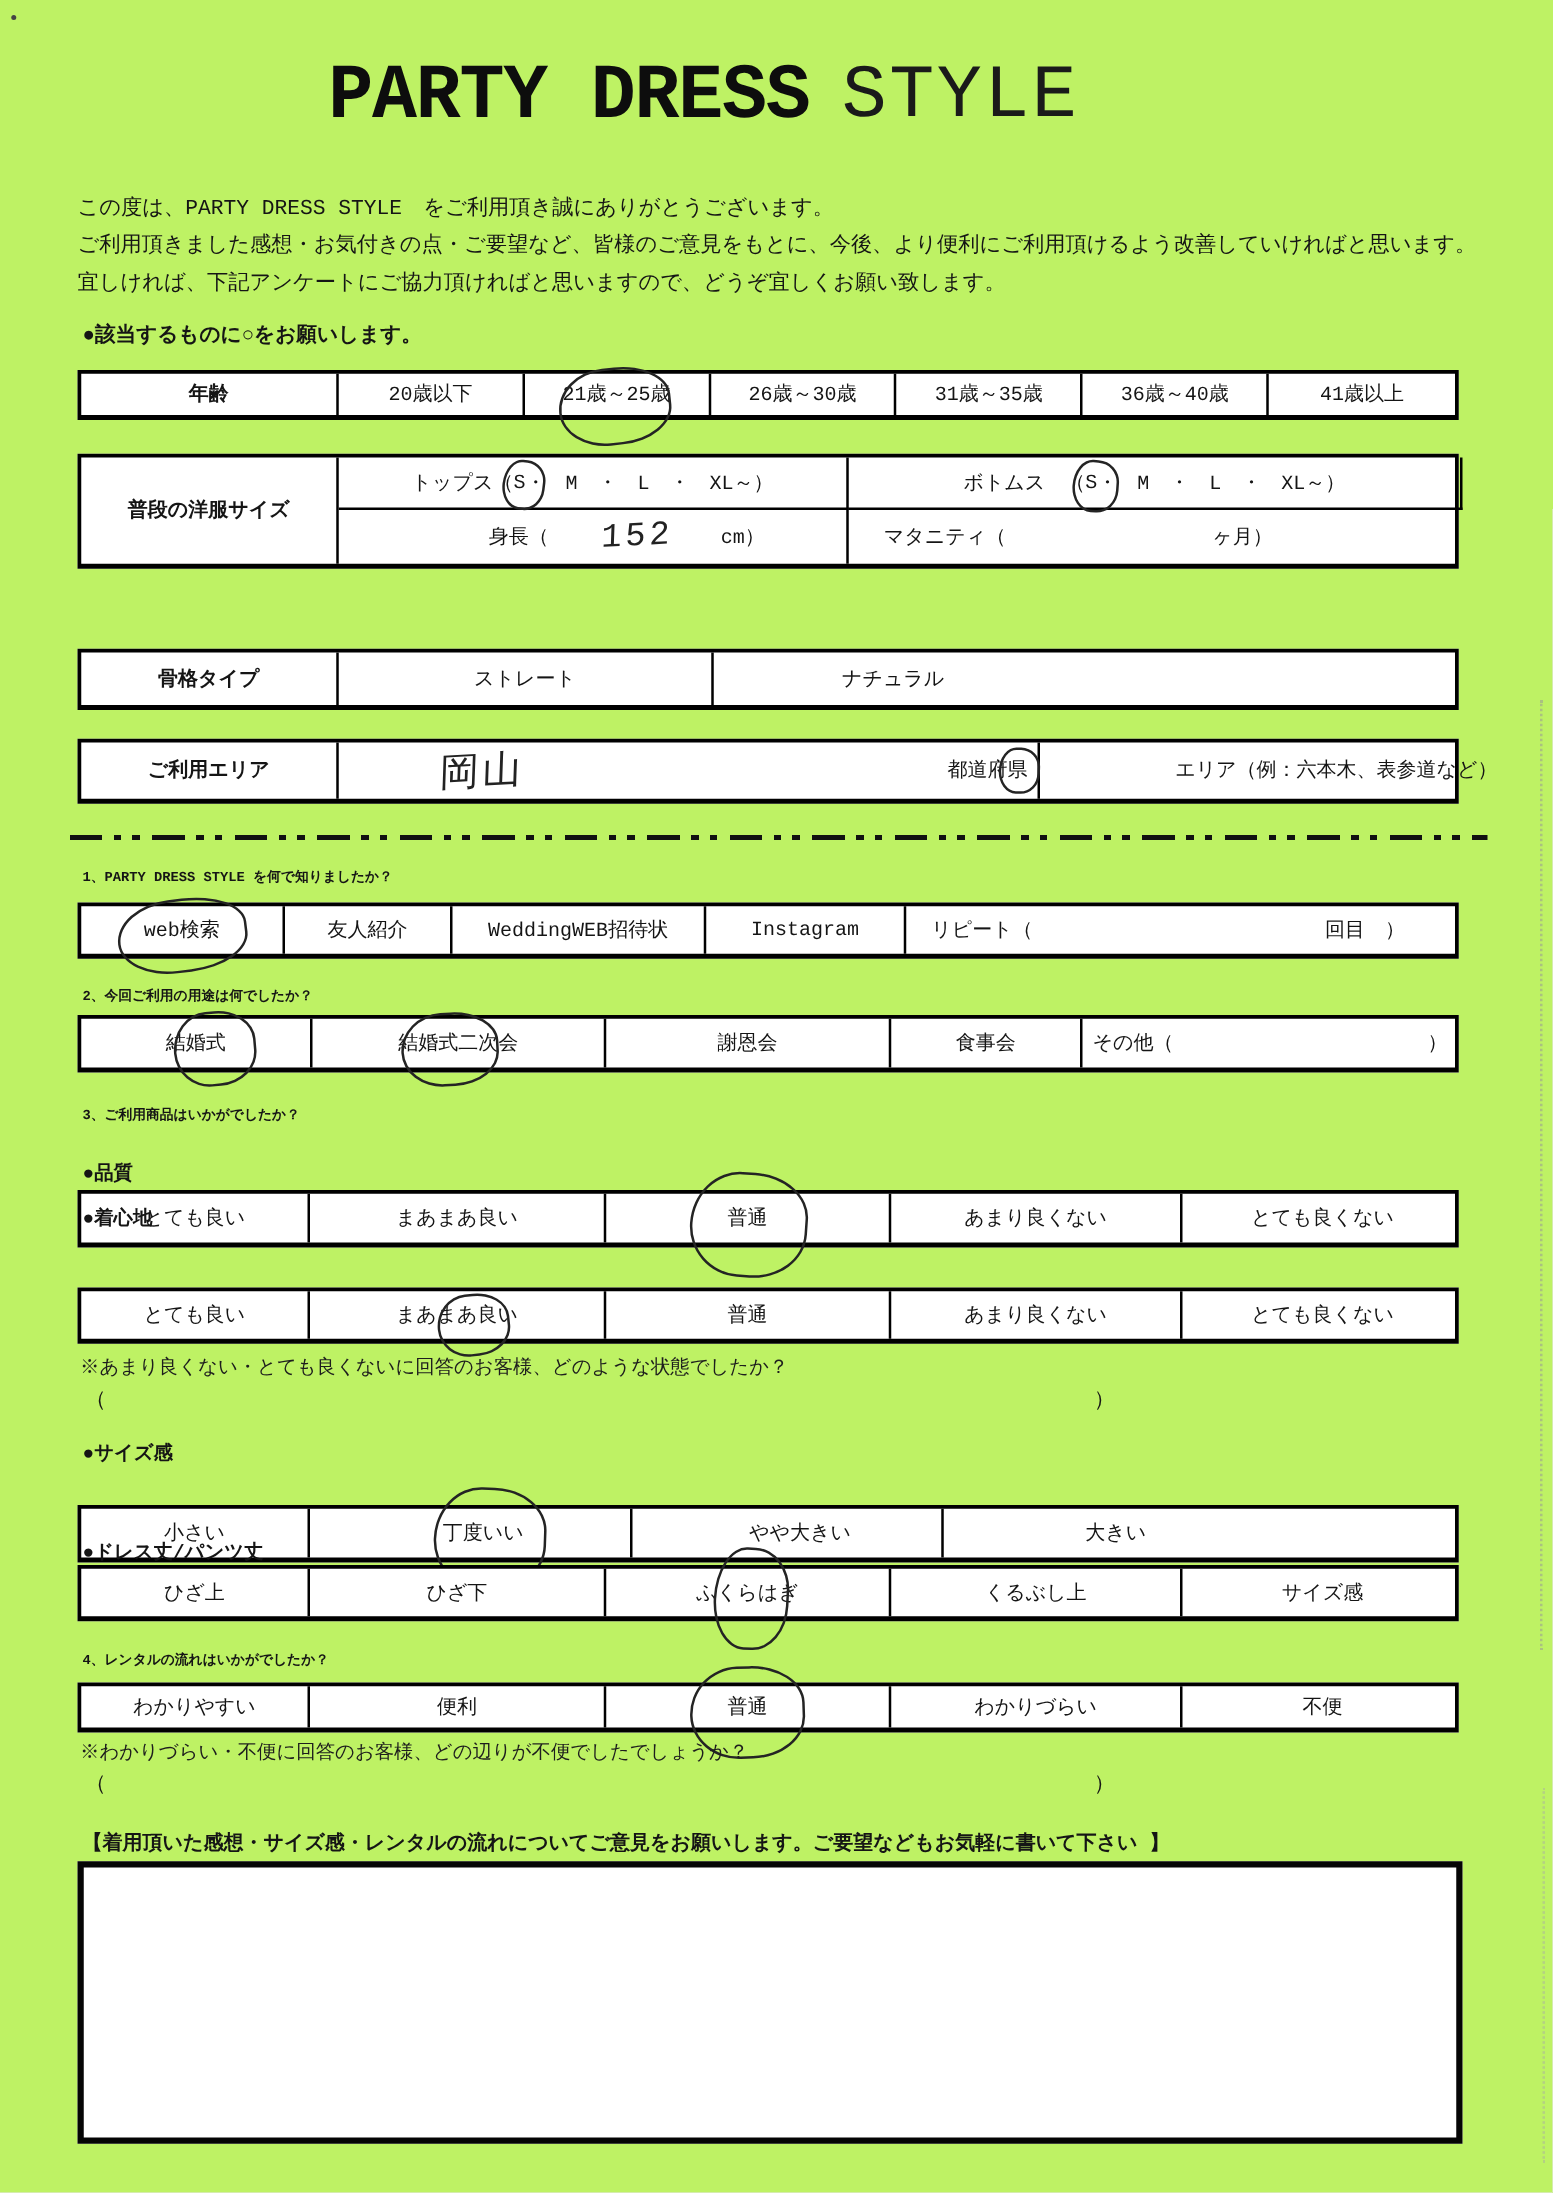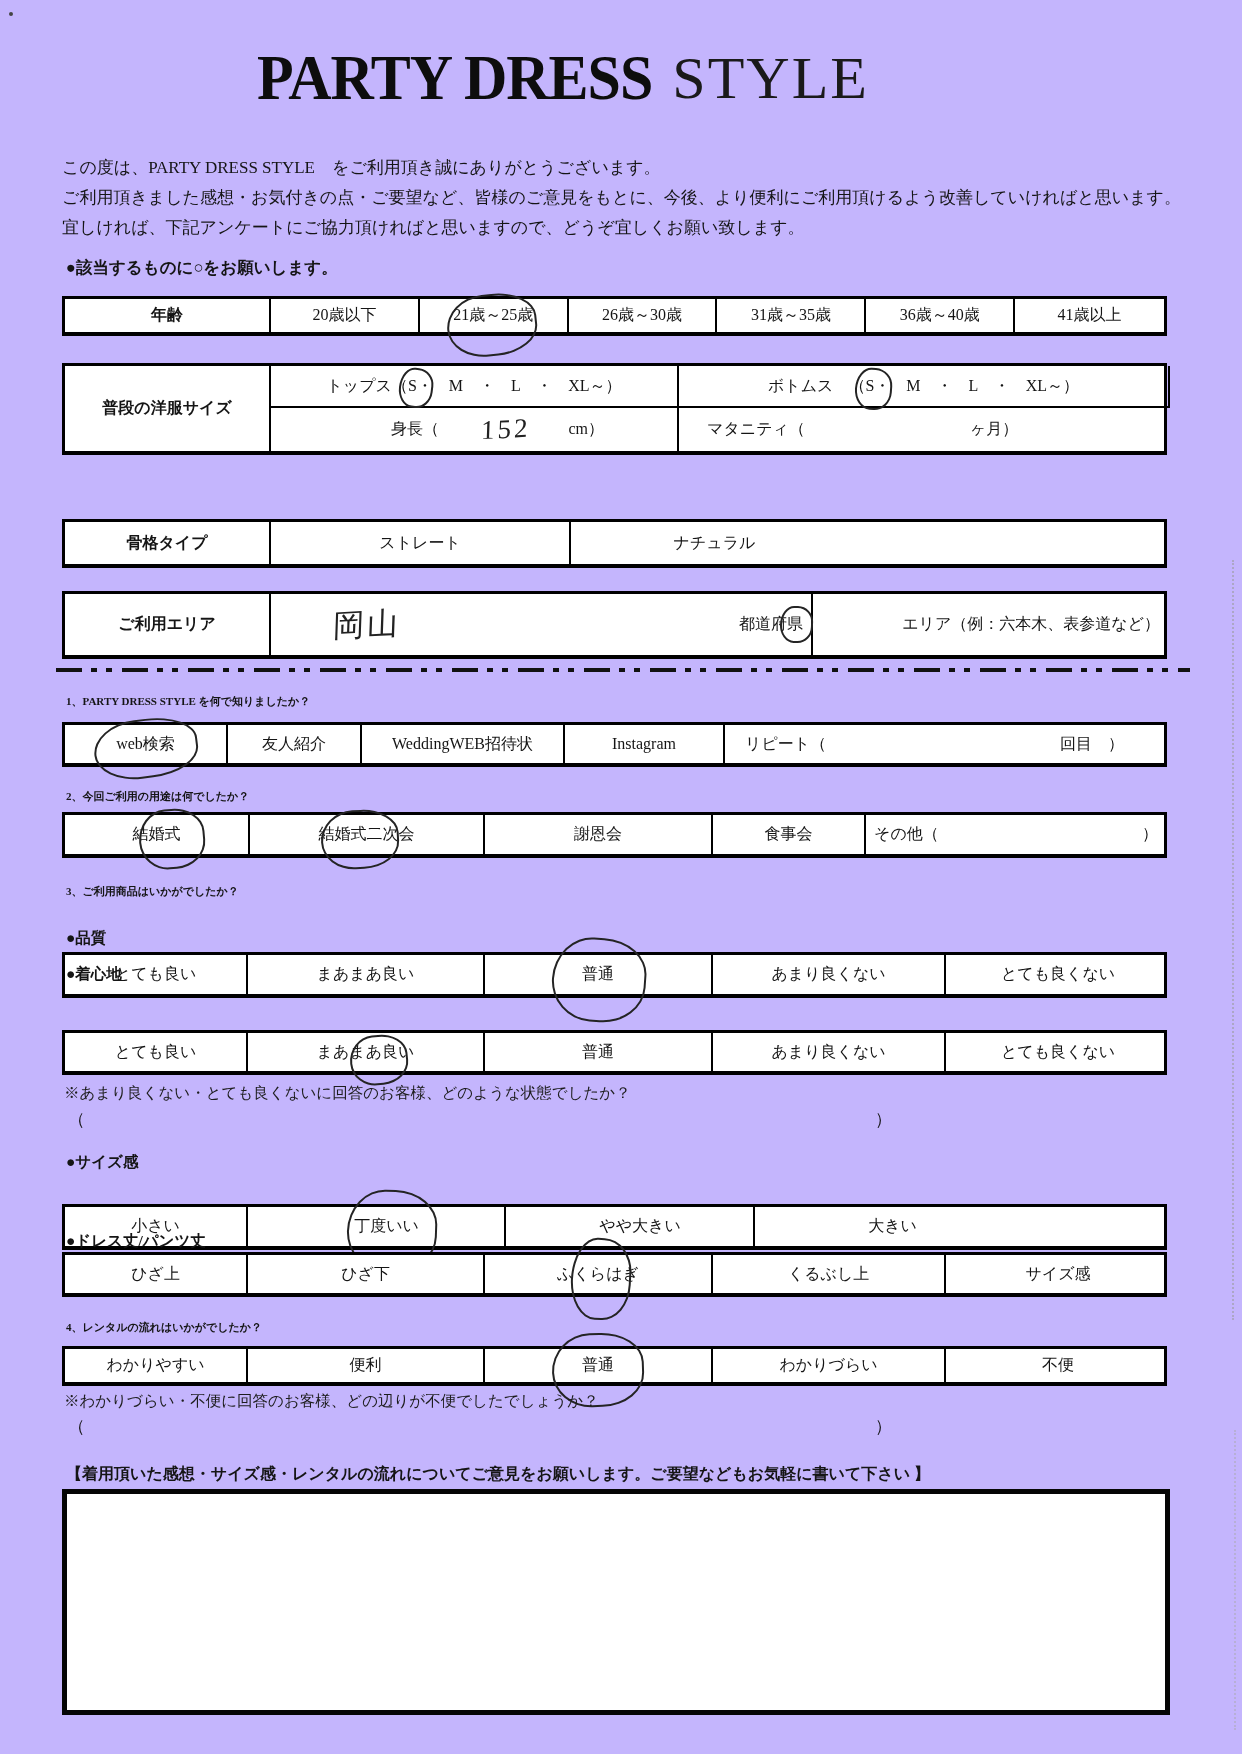--- a/index.html
+++ b/index.html
@@ -1,19 +1,19 @@
 <!DOCTYPE html>
 <html lang="ja"><head>
 <meta charset="utf-8">
 <style>
   html,body{margin:0;padding:0;background:#e8e8e8;}
   .page{
     position:relative; width:1242px; height:1754px; margin:0 auto;
-    background:#c4b5fd; color:#151515; overflow:hidden;
-    font-family:Liberation Serif, serif;
+    background:#bef264; color:#151515; overflow:hidden;
+    font-family:Liberation Mono, monospace;
   }
   
   .title{position:absolute; top:44px; left:0; width:1242px; text-align:center;
          padding-right:116px; box-sizing:border-box; white-space:nowrap;}
   .tb{font-weight:900; font-size:60px; letter-spacing:-1px; color:#0d0d0d; transform:scaleY(1.04); display:inline-block;}
   .tl{font-weight:400; font-size:60px; letter-spacing:2px; color:#1a1a1a; margin-left:16px; display:inline-block;}
   
   .intro{position:absolute; left:62px; top:153px; width:1150px; font-size:17px; line-height:30px;}
   .intro p{margin:0;}
   .instruction{position:absolute; left:66px; top:257px; font-size:16.5px; font-weight:bold;}
@@ -22,21 +22,21 @@
        border:3px solid #000; border-bottom-width:4px; box-sizing:border-box; background:#fff;}
   .cell{position:relative; display:flex; align-items:center; justify-content:center;
         font-size:16px; border-right:2px solid #000; box-sizing:border-box; overflow:visible; white-space:nowrap;}
   .cell:last-child{border-right:none;}
   .lbl{font-weight:bold;}
   .t-age{grid-template-columns:206px repeat(6,1fr); top:296px; height:40px;}
   .t-size{grid-template-columns:206px 408px 491px; grid-template-rows:42px 43px; top:363px;}
   .t-size .rspan{grid-row:1/3;}
   .t-size .rb{border-bottom:2px solid #000;}
   .t-frame{grid-template-columns:206px 300px 287px 312px; top:519px; height:49px;}
-  .t-area{grid-template-columns:206px 542px 357px; top:591px; height:68px;}
+  .t-area{grid-template-columns:206px 542px 357px; top:591px; height:52px;gap:19px;}
   .t-q1{grid-template-columns:163px 134px 203px 160px 445px; top:722px; height:45px;}
   .t-q2{grid-template-columns:185px 235px 228px 153px 304px; top:812px; height:46px;}
   .t-rate{grid-template-columns:183px 237px 228px 233px 224px; height:46px;}
   .t-quality{top:952px;}
   .t-comfort{top:1030px; height:45px;}
   .t-sizefeel{top:1204px;gap:21px;}
   .t-length{top:1252px; height:45px;}
   .t-q4{top:1346px; height:40px;}
   
   .qhead{position:absolute; left:66px; font-size:11px; font-weight:bold; white-space:nowrap;}

